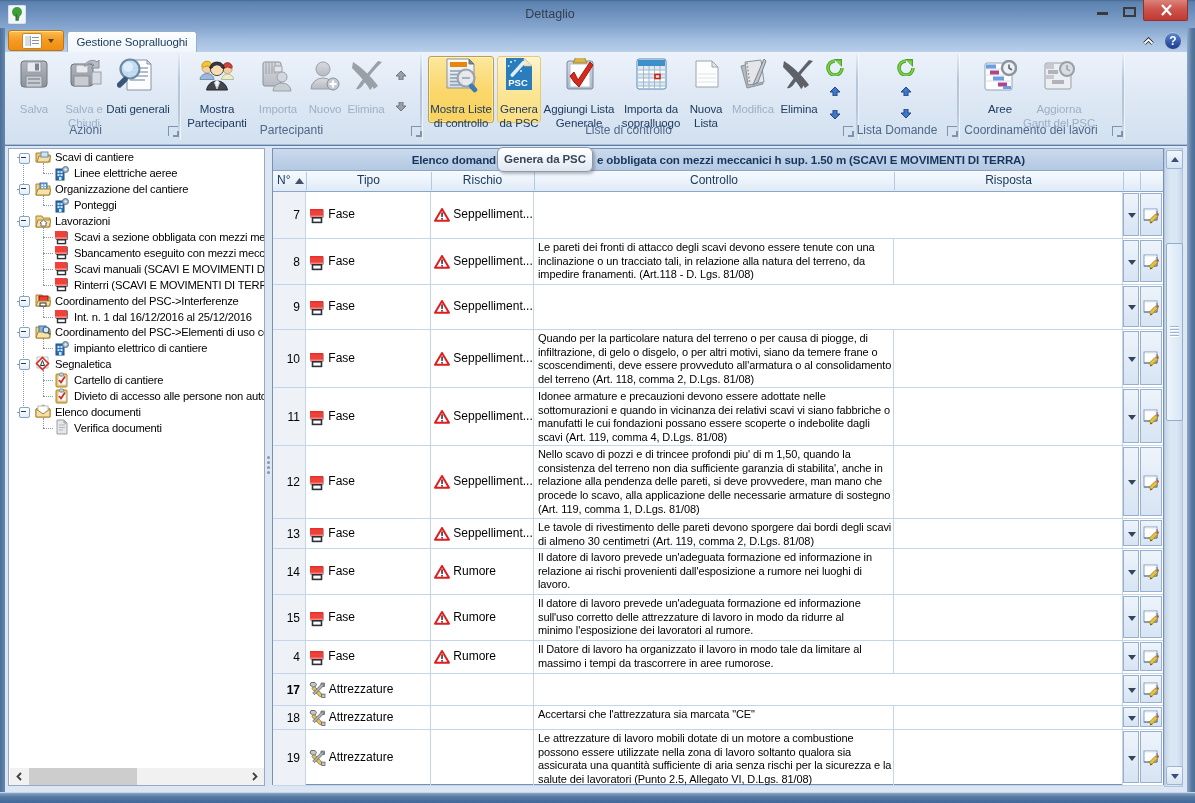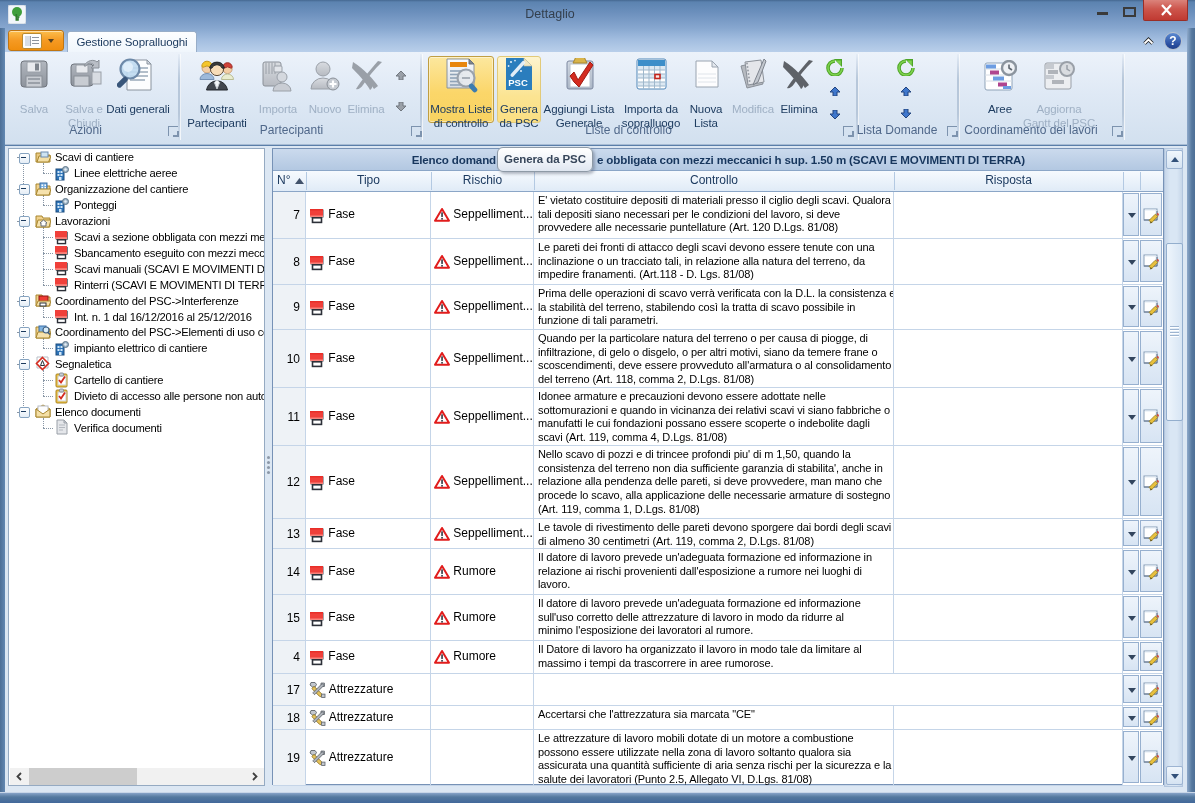--- a/index.html
+++ b/index.html
@@ -581,21 +581,20 @@
  <rect x="3.5" y="11.8" width="9" height="4.6" fill="#fff" stroke="#2c3038" stroke-width="1.6"></rect>
 </svg> Fase</span>
       </div>
  <div class="cR">
         <span class="vmid" style="left:3px;white-space:nowrap;"><svg width="16" height="15" viewBox="0 0 16 15" style="vertical-align:middle">
  <path d="M8 1.6 L15 13.4 L1 13.4 Z" fill="#fff" stroke="#e11d1d" stroke-width="2" stroke-linejoin="round"></path>
  <rect x="7.2" y="5" width="1.7" height="4.6" fill="#3c424c"></rect>
  <rect x="7.2" y="10.6" width="1.7" height="1.7" fill="#3c424c"></rect>
 </svg> Seppelliment...</span>
       </div>
- <div class="cC">E' vietato costituire depositi di materiali presso il ciglio degli scavi. Qualora<br>tali depositi siano necessari per le condizioni del lavoro, si deve<br>provvedere alle necessarie puntellature (Art. 120 D.Lgs. 81/08)</div>
  <div class="cRi"></div>
  <div class="cD"></div>
  <div class="cM">
         <span class="vmid" style="left:3px;"><svg width="17" height="16" viewBox="0 0 17 16" style="vertical-align:middle">
  <rect x="1" y="1" width="13" height="11" fill="#fff" stroke="#8a9fb8"></rect>
  <path d="M2 2 L13 2 L13 11" stroke="#dfe9f4" fill="none"></path>
  <path d="M1 12 L14 12 L14 3" stroke="#5c6f86" fill="none"></path>
  <rect x="9.2" y="6.2" width="3.4" height="9" rx="0.6" transform="rotate(45 11 10)" fill="#e8c03c" stroke="#8f7518" stroke-width="0.7"></rect>
  <path d="M13.6 6.2 L15.4 8 L16 6 L14.4 4.8 Z" fill="#cf4a3c"></path>
  <path d="M7.6 13.2 L9.6 14.6 L6.8 15.4 Z" fill="#6b5b1d"></path>
@@ -649,21 +648,20 @@
  <rect x="3.5" y="11.8" width="9" height="4.6" fill="#fff" stroke="#2c3038" stroke-width="1.6"></rect>
 </svg> Fase</span>
       </div>
  <div class="cR">
         <span class="vmid" style="left:3px;white-space:nowrap;"><svg width="16" height="15" viewBox="0 0 16 15" style="vertical-align:middle">
  <path d="M8 1.6 L15 13.4 L1 13.4 Z" fill="#fff" stroke="#e11d1d" stroke-width="2" stroke-linejoin="round"></path>
  <rect x="7.2" y="5" width="1.7" height="4.6" fill="#3c424c"></rect>
  <rect x="7.2" y="10.6" width="1.7" height="1.7" fill="#3c424c"></rect>
 </svg> Seppelliment...</span>
       </div>
- <div class="cC">Prima delle operazioni di scavo verrà verificata con la D.L. la consistenza e<br>la stabilità del terreno, stabilendo così la tratta di scavo possibile in<br>funzione di tali parametri.</div>
  <div class="cRi"></div>
  <div class="cD"></div>
  <div class="cM">
         <span class="vmid" style="left:3px;"><svg width="17" height="16" viewBox="0 0 17 16" style="vertical-align:middle">
  <rect x="1" y="1" width="13" height="11" fill="#fff" stroke="#8a9fb8"></rect>
  <path d="M2 2 L13 2 L13 11" stroke="#dfe9f4" fill="none"></path>
  <path d="M1 12 L14 12 L14 3" stroke="#5c6f86" fill="none"></path>
  <rect x="9.2" y="6.2" width="3.4" height="9" rx="0.6" transform="rotate(45 11 10)" fill="#e8c03c" stroke="#8f7518" stroke-width="0.7"></rect>
  <path d="M13.6 6.2 L15.4 8 L16 6 L14.4 4.8 Z" fill="#cf4a3c"></path>
  <path d="M7.6 13.2 L9.6 14.6 L6.8 15.4 Z" fill="#6b5b1d"></path>
@@ -903,21 +901,21 @@
  <path d="M2 2 L13 2 L13 11" stroke="#dfe9f4" fill="none"></path>
  <path d="M1 12 L14 12 L14 3" stroke="#5c6f86" fill="none"></path>
  <rect x="9.2" y="6.2" width="3.4" height="9" rx="0.6" transform="rotate(45 11 10)" fill="#e8c03c" stroke="#8f7518" stroke-width="0.7"></rect>
  <path d="M13.6 6.2 L15.4 8 L16 6 L14.4 4.8 Z" fill="#cf4a3c"></path>
  <path d="M7.6 13.2 L9.6 14.6 L6.8 15.4 Z" fill="#6b5b1d"></path>
 </svg></span>
       </div>
 </div>
 <div class="grow" style="top:525px;height:32px;">
  <div class="cN">
-        <span class="vmid" style="right:5px;">17</span>
+        <span class="vmid" style="right:5px;font-weight:bold;">17</span>
       </div>
  <div class="cT">
         <span class="vmid" style="left:3px;white-space:nowrap;"><svg width="17" height="17" viewBox="0 0 17 17" style="vertical-align:middle">
  <path d="M2 1 L6 1 L7.5 3 L6 5.5 L3.5 5.5 L1 3.5 Z" fill="#c2c7ce" stroke="#5f646b" stroke-width="0.9"></path>
  <rect x="6.4" y="4.2" width="3.2" height="12" rx="0.8" transform="rotate(-45 8 10)" fill="#e6c35c" stroke="#8b6f1e" stroke-width="0.8"></rect>
  <path d="M12 1.6 L15.4 1.6 L15.4 5 L13.6 5 L13.6 3.4 L12 3.4 Z" fill="#c2c7ce" stroke="#5f646b" stroke-width="0.9"></path>
  <rect x="12.2" y="2.6" width="2.6" height="13.4" rx="0.7" transform="rotate(45 13.5 3.5)" fill="#aeb3ba" stroke="#5f646b" stroke-width="0.8"></rect>
  <rect x="12.6" y="12.6" width="3.4" height="3.4" fill="#c2c7ce" stroke="#5f646b" stroke-width="0.8"></rect>
 </svg> Attrezzature</span>
       </div>

